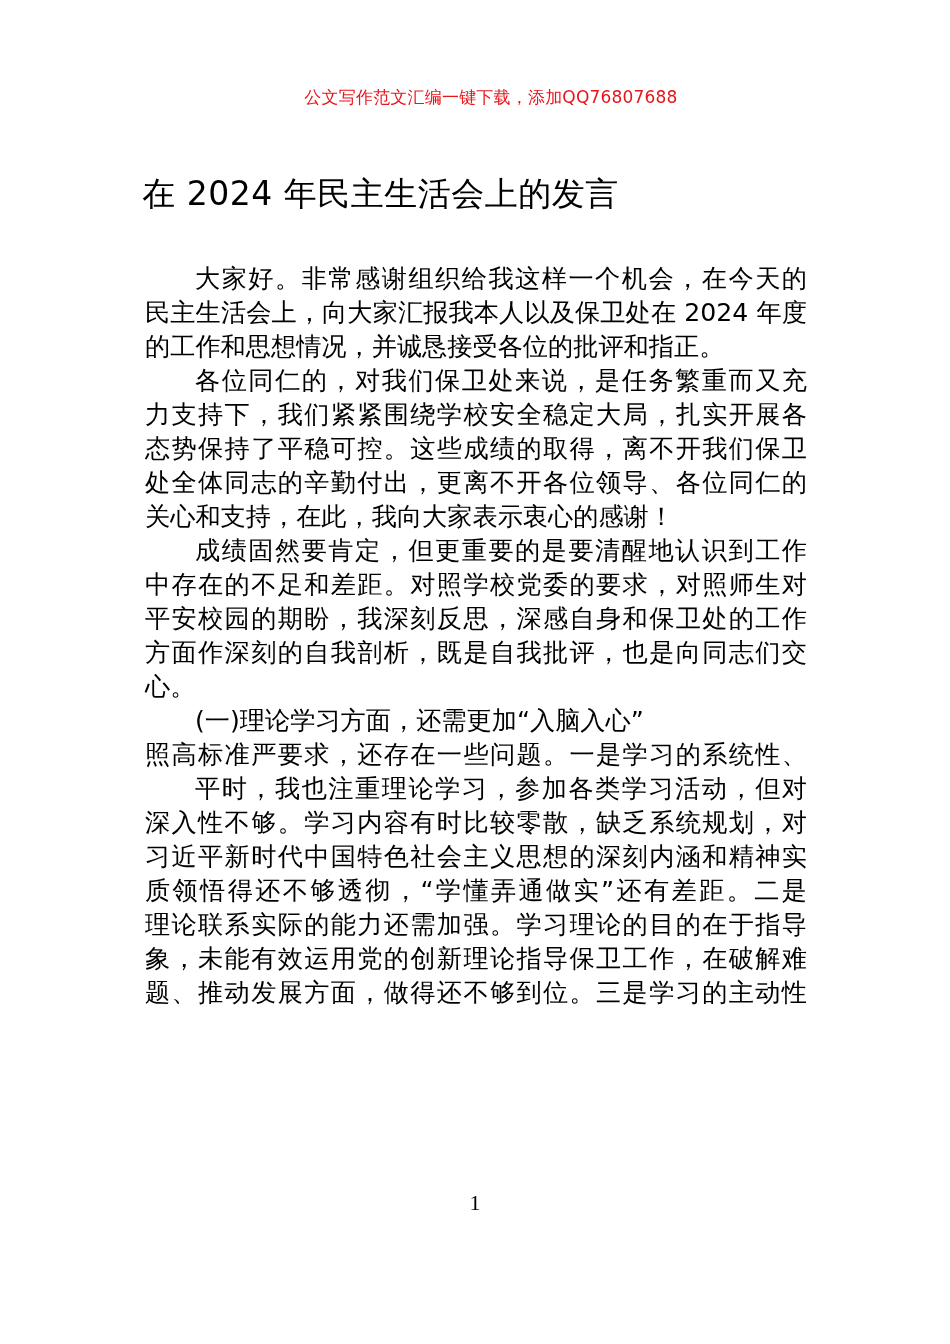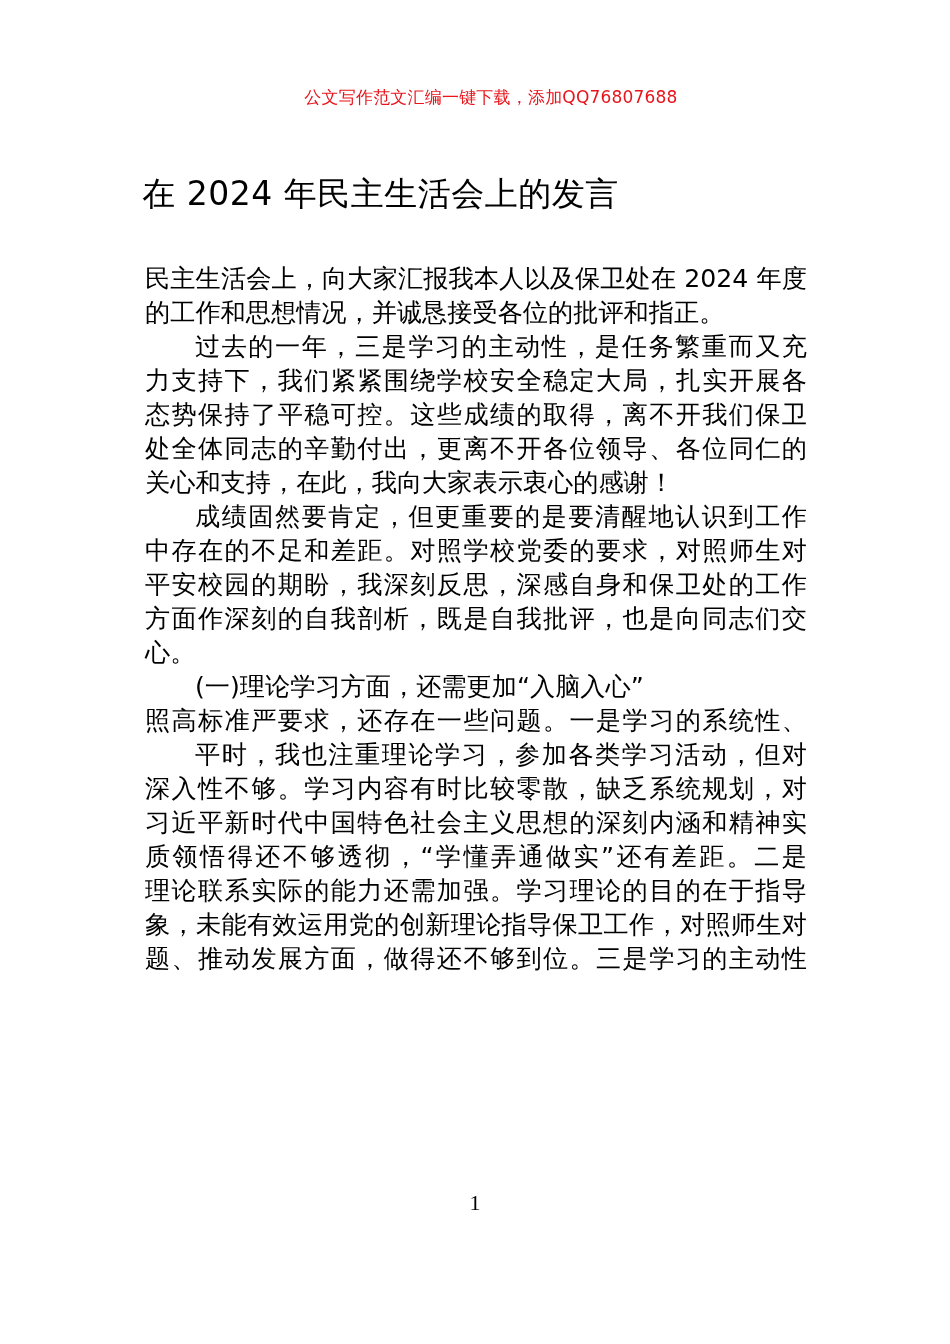--- a/index.html
+++ b/index.html
@@ -18,36 +18,37 @@
                 font-family: "Liberation Serif", "DejaVu Serif", serif; font-size: 22px; color: #000; }
   </style>
 </head>
 <body>
 
 <div class="header-note" style="color: rgb(232, 20, 27);">公文写作范文汇编一键下载，添加QQ76807688</div>
 
 <div class="title">在 2024 年民主生活会上的发言</div>
 
 <div class="body" id="doc-body">
+    <div class="line indent">大家好。非常感谢组织给我这样一个机会，在今天的</div>
     <div class="line">民主生活会上，向大家汇报我本人以及保卫处在 2024 年度</div>
     <div class="line last">的工作和思想情况，并诚恳接受各位的批评和指正。</div>
-    <div class="line indent">过去的一年，三是学习的主动性，是任务繁重而又充</div>
+    <div class="line indent">各位同仁的，对我们保卫处来说，是任务繁重而又充</div>
     <div class="line">力支持下，我们紧紧围绕学校安全稳定大局，扎实开展各</div>
     <div class="line">态势保持了平稳可控。这些成绩的取得，离不开我们保卫</div>
     <div class="line">处全体同志的辛勤付出，更离不开各位领导、各位同仁的</div>
     <div class="line last">关心和支持，在此，我向大家表示衷心的感谢！</div>
     <div class="line indent">成绩固然要肯定，但更重要的是要清醒地认识到工作</div>
     <div class="line">中存在的不足和差距。对照学校党委的要求，对照师生对</div>
     <div class="line">平安校园的期盼，我深刻反思，深感自身和保卫处的工作</div>
     <div class="line">方面作深刻的自我剖析，既是自我批评，也是向同志们交</div>
     <div class="line last">心。</div>
     <div class="line indent last">(一)理论学习方面，还需更加“入脑入心”</div>
     <div class="line">照高标准严要求，还存在一些问题。一是学习的系统性、</div>
     <div class="line indent">平时，我也注重理论学习，参加各类学习活动，但对</div>
     <div class="line">深入性不够。学习内容有时比较零散，缺乏系统规划，对</div>
     <div class="line">习近平新时代中国特色社会主义思想的深刻内涵和精神实</div>
     <div class="line">质领悟得还不够透彻，“学懂弄通做实”还有差距。二是</div>
     <div class="line">理论联系实际的能力还需加强。学习理论的目的在于指导</div>
-    <div class="line">象，未能有效运用党的创新理论指导保卫工作，对照师生对</div>
+    <div class="line">象，未能有效运用党的创新理论指导保卫工作，在破解难</div>
     <div class="line">题、推动发展方面，做得还不够到位。三是学习的主动性</div>
   </div>
 
 <div class="page-num">1</div>
 
 </body></html>

